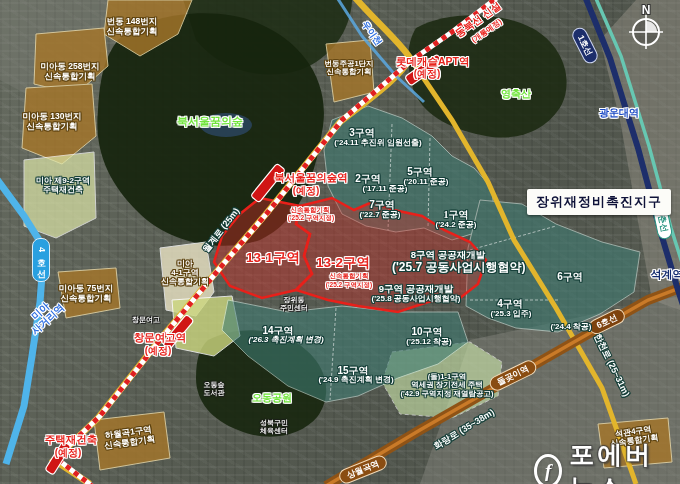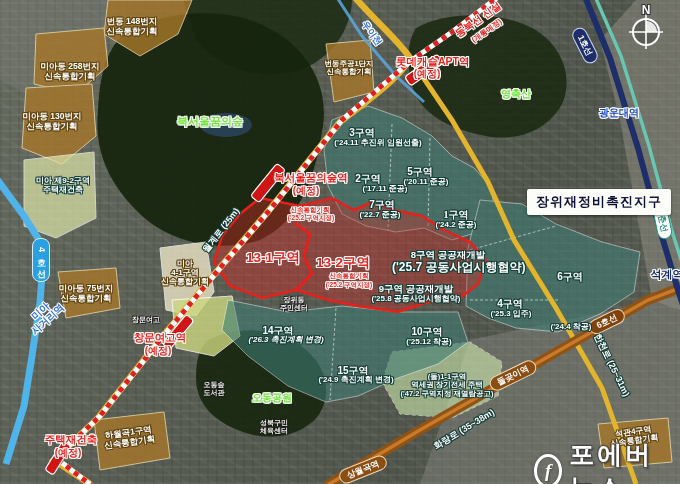--- a/index.html
+++ b/index.html
@@ -206,21 +206,21 @@
     <span class="ln">주택재건축</span>
   </div>
   <div class="lbl w-brown" style="left:158px;top:260px;width:54px;font-size:8px;">
     <span class="ln">미아</span>
     <span class="ln">4-1구역</span>
     <span class="ln">신속통합기획</span>
   </div>
   <div class="lbl w-dark" style="left:386px;top:373px;width:122px;font-size:7.5px;">
     <span class="ln">(돌)1-1구역</span>
     <span class="ln">역세권 장기전세 주택</span>
-    <span class="ln">('47.2 구역지정 재열람공고)</span>
+    <span class="ln">('42.9 구역지정 재열람공고)</span>
   </div>
 
   <div class="lbl tiny-w" style="left:126px;top:316px;width:40px;font-size:7px;">창문여고</div>
   <div class="lbl tiny-w" style="left:274px;top:296px;width:40px;font-size:7px;">
     <span class="ln">장위동</span>
     <span class="ln">주민센터</span>
   </div>
   <div class="lbl tiny-w" style="left:250px;top:419px;width:48px;font-size:7px;">
     <span class="ln">성북구민</span>
     <span class="ln">체육센터</span>

